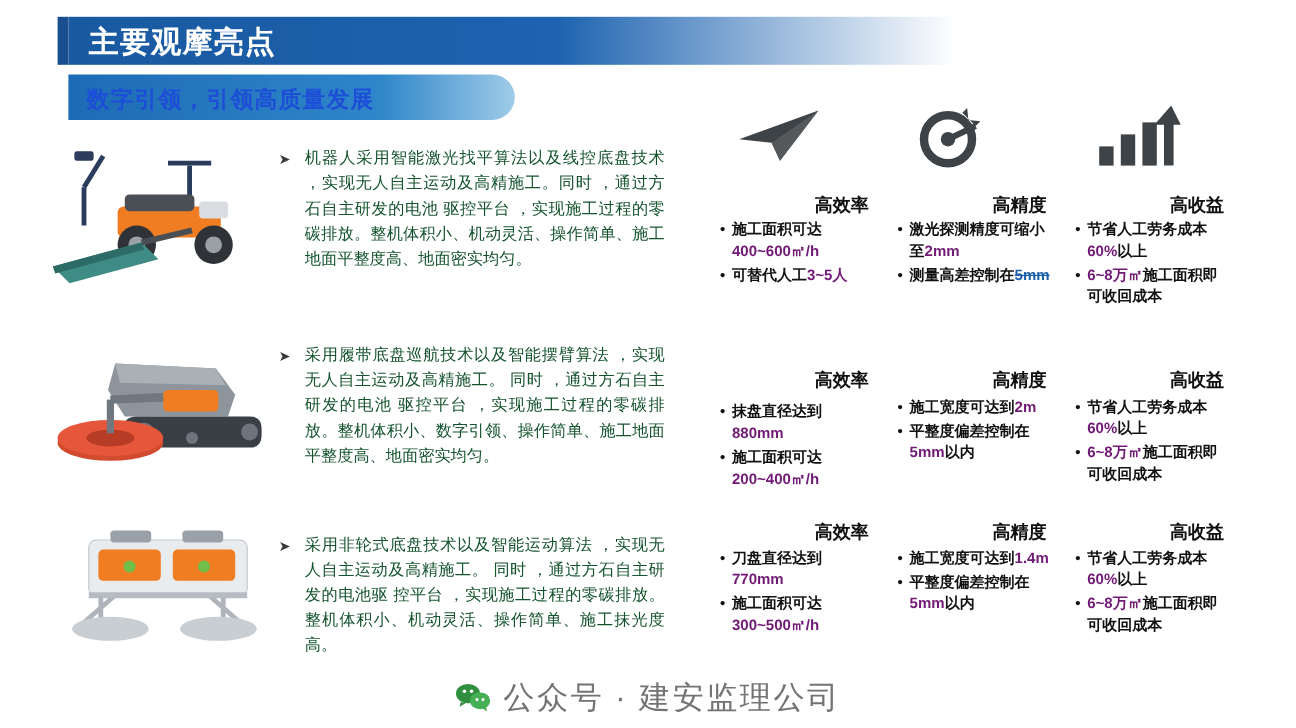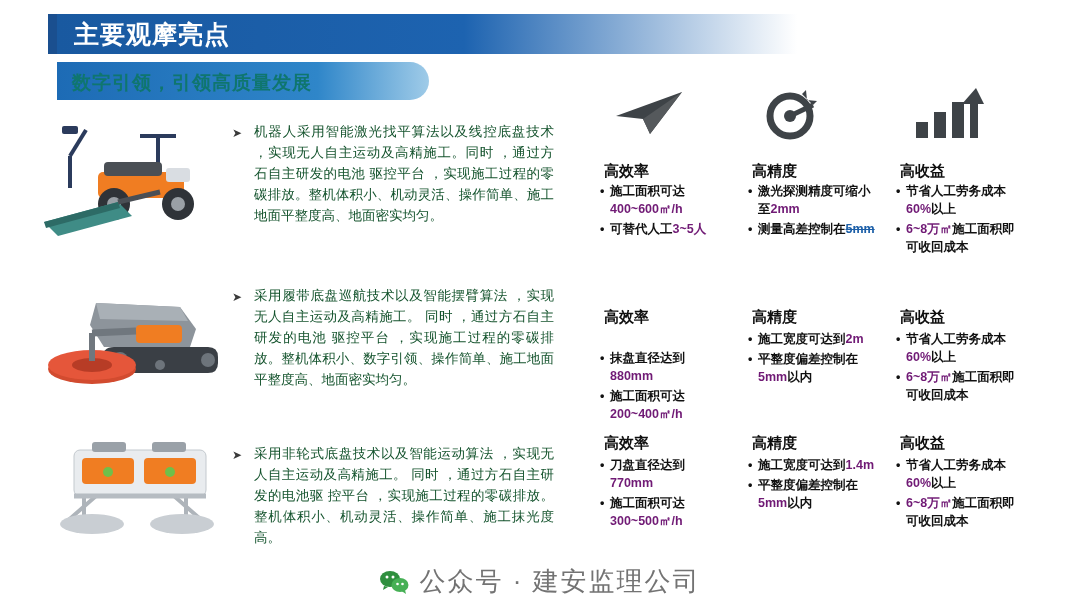--- a/index.html
+++ b/index.html
@@ -35,35 +35,35 @@
     left: 57px; top: 62px;
     width: 372px; height: 38px;
     background: linear-gradient(to right, #1d6bb5 0%, #2f86c9 70%, #9fcbe8 100%);
     border-radius: 0 19px 19px 0;
   }
   .subtitle-text {
     position: absolute;
     left: 72px; top: 70px;
     font-size: 19px;
     font-weight: bold;
-    color: #0f766e;
+    color: #1d4ed8;
     letter-spacing: 1px;
   }
 
   
   .col-icons { position: absolute; top: 88px; left: 600px; width: 440px; height: 56px; }
   .icon-cell { position: absolute; width: 110px; text-align: center; color: #3e4347; }
 
   
   .col-head {
     position: absolute;
     font-size: 15px;
     font-weight: bold;
     color: #0f0f0f;
-    text-align: left;
+    text-align: right;
     width: 120px;
   }
   .robot-img { position: absolute; }
 
   .bullet-arrow {
     position: absolute;
     font-size: 12px;
     color: #3a3a3a;
   }
   .desc {
@@ -220,21 +220,21 @@
   </svg>
 </div>
 
 <div class="bullet-arrow" style="left:232px;top:290px;">➤</div>
 <div class="desc" style="left:254px;top:286px;">采用履带底盘巡航技术以及智能摆臂算法 ，实现无人自主运动及高精施工。 同时 ，通过方石自主研发的电池 驱控平台 ，实现施工过程的零碳排放。整机体积小、数字引领、操作简单、施工地面平整度高、地面密实均匀。</div>
 
 <div class="col-head" style="left:604px;top:308px;">高效率</div>
 <div class="col-head" style="left:752px;top:308px;">高精度</div>
 <div class="col-head" style="left:900px;top:308px;">高收益</div>
 
-<div class="kpi-block" style="left:600px;top:349px;">
+<div class="kpi-block" style="left:600px;top:334px;">
   <ul class="kpi-list">
     <li><span>抹盘直径达到</span><span class="num">880mm</span></li>
     <li><span>施工面积可达</span><span class="num">200~400㎡/h</span></li>
   </ul>
 </div>
 <div class="kpi-block" style="left:748px;top:330px;">
   <ul class="kpi-list">
     <li><span>施工宽度可达到</span><span class="num">2m</span></li>
     <li><span>平整度偏差控制在</span><span class="num">5mm</span><span>以内</span></li>
   </ul>

